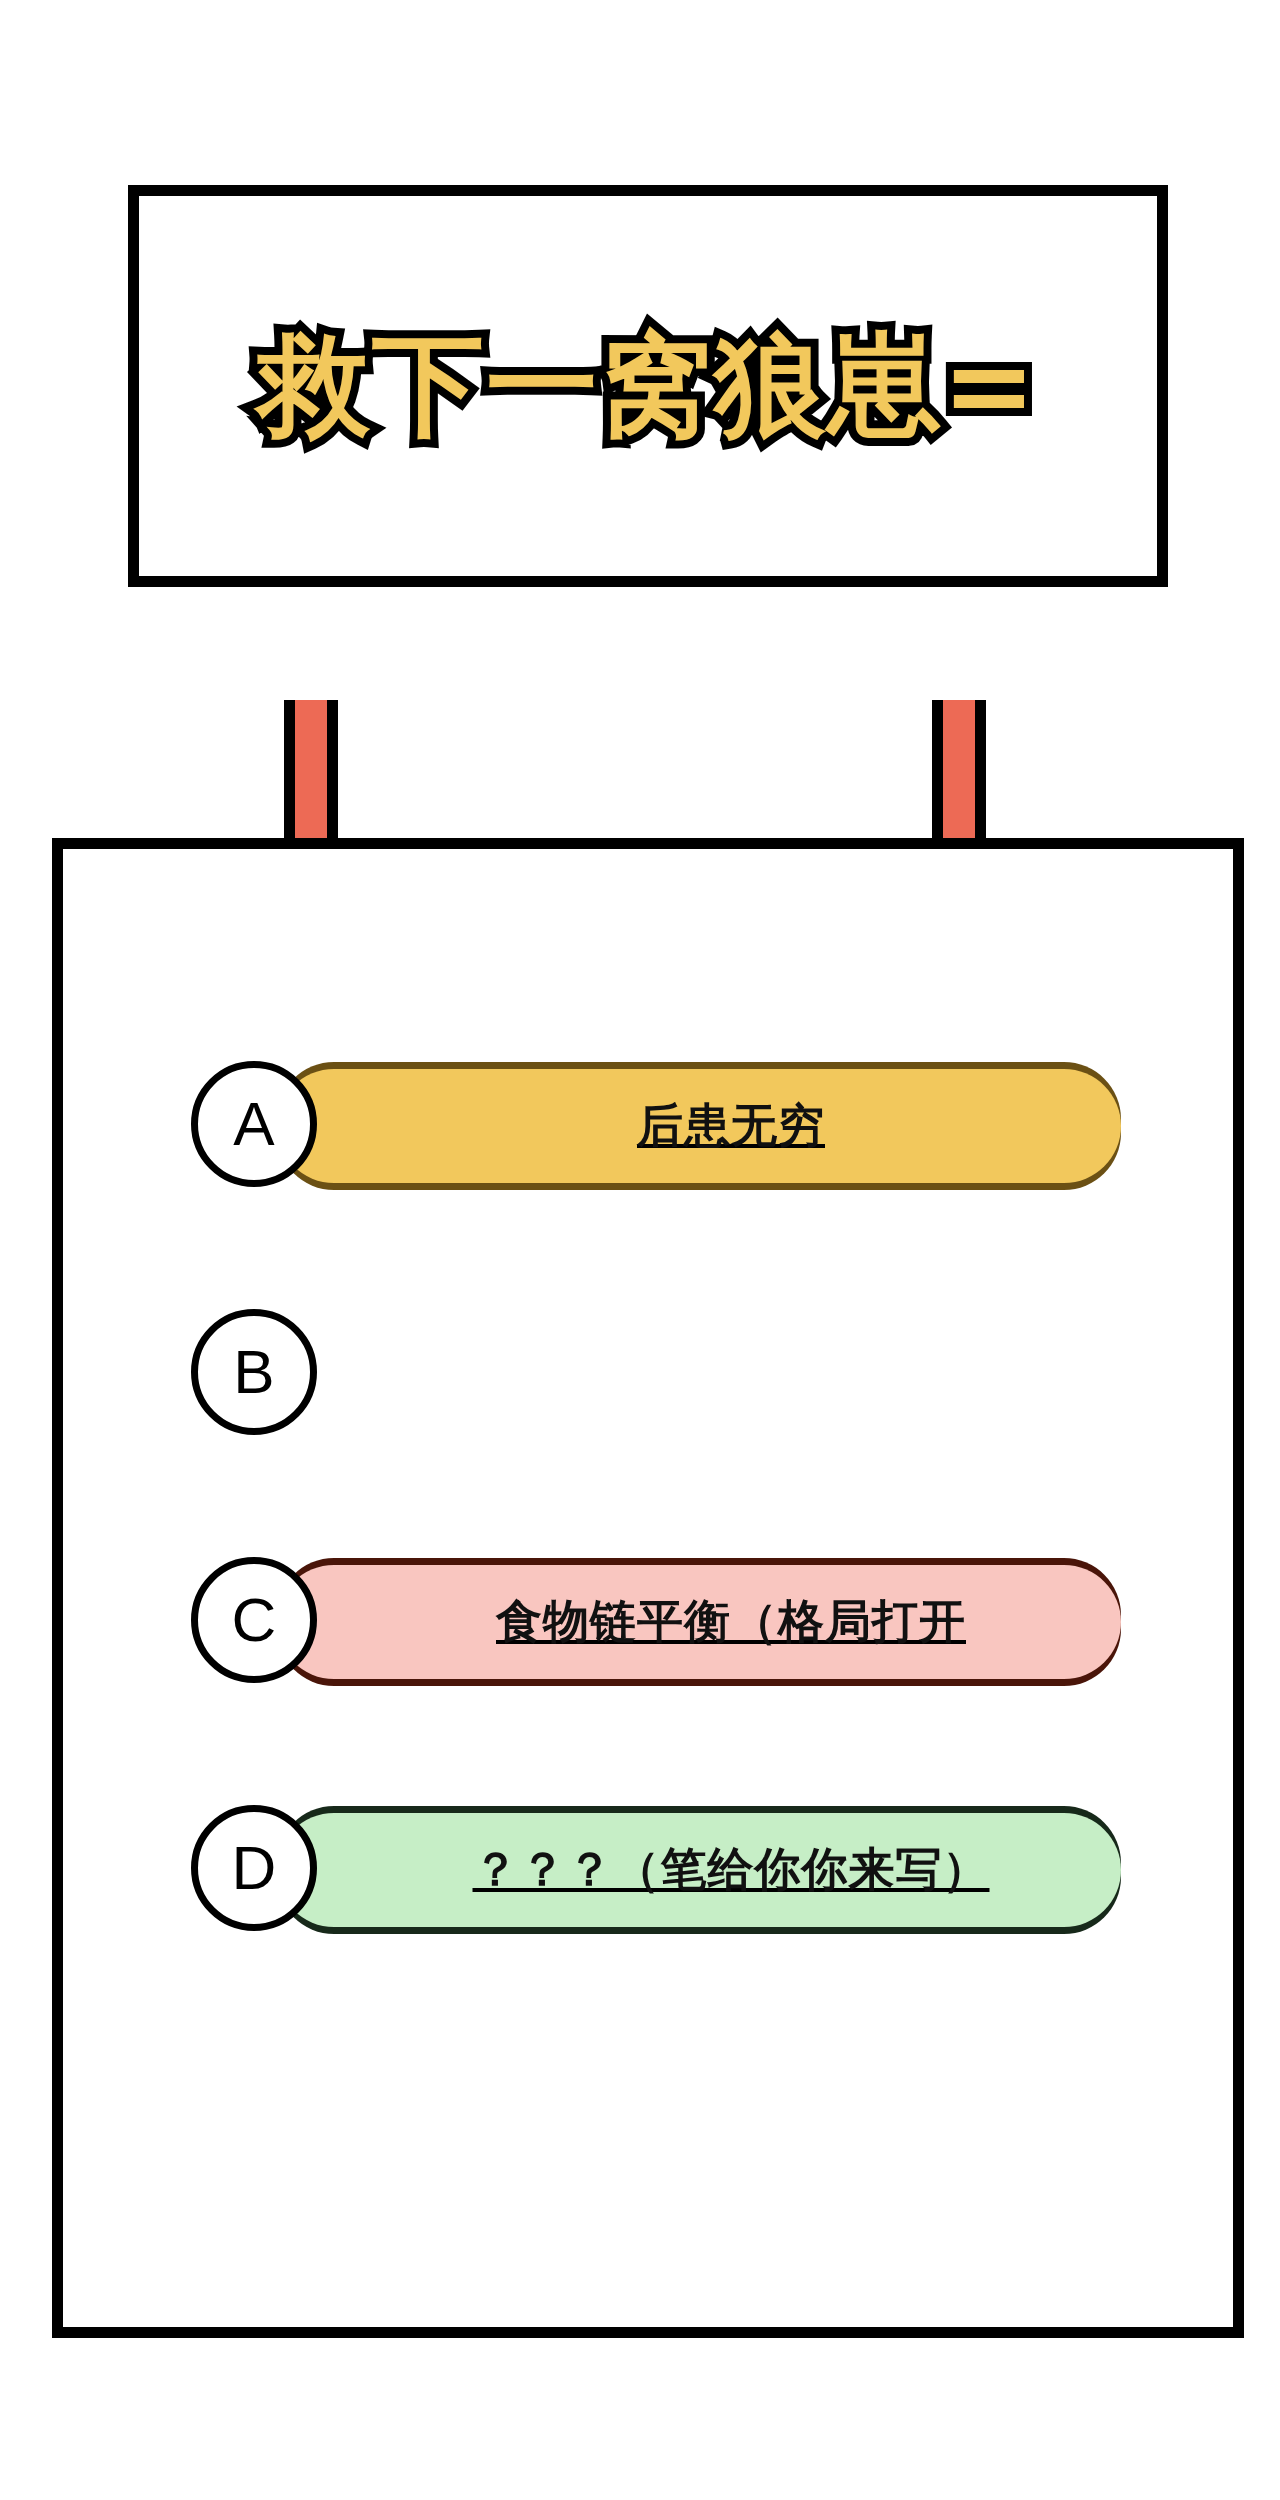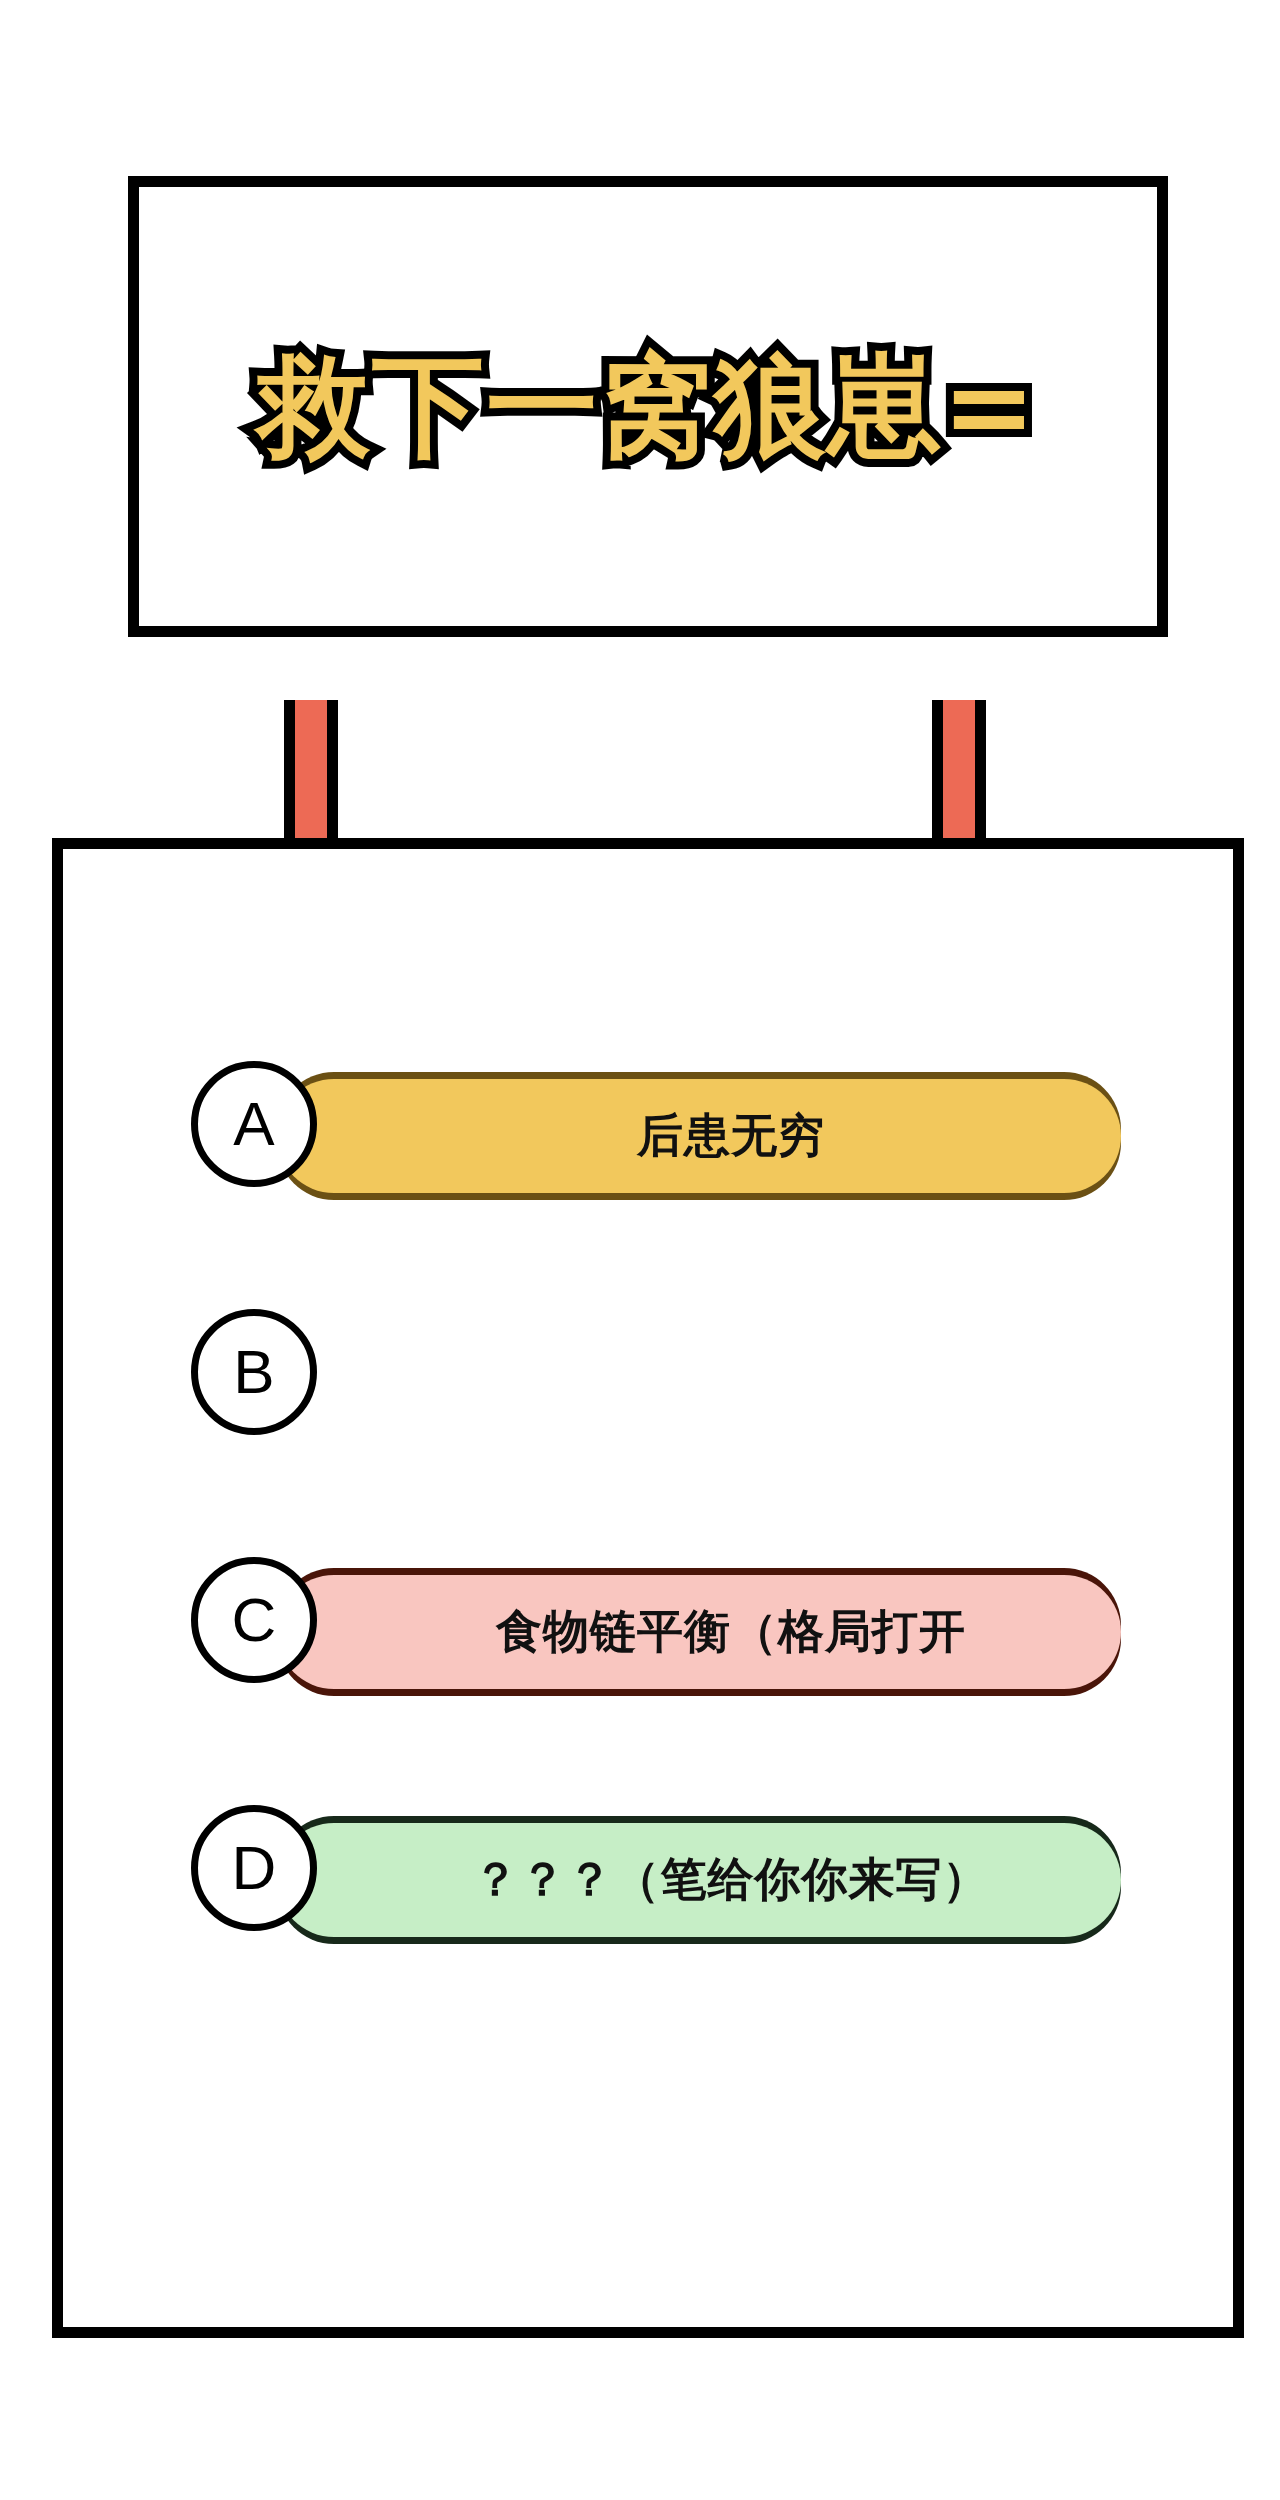--- a/index.html
+++ b/index.html
@@ -21,23 +21,23 @@
     top: 0;
     width: 1280px;
     height: 2500px;
     background: #ffffff;
   }
 
   
   .sign-board {
     position: absolute;
     left: 128px;
-    top: 176px;
+    top: 185px;
     width: 1040px;
-    height: 461px;
+    height: 402px;
     background: #ffffff;
     border: 11px solid #000000;
     box-sizing: border-box;
     z-index: 3;
   }
 
   .sign-title {
     position: absolute;
     left: 0;
     right: 0;
@@ -99,30 +99,31 @@
 
   
   .option {
     position: relative;
     height: 126px;
   }
 
   .option-bar {
     position: absolute;
     left: 86px;
-    top: 18px;
+    top: 8px;
     right: 0;
     height: 114px;
     border-radius: 57px;
     box-sizing: border-box;
     display: flex;
     align-items: center;
     justify-content: center;
     padding-left: 90px;
     padding-right: 26px;
+    text-decoration: underline;
   }
 
   .option-label-text {
     font-family: "DejaVu Sans", "Liberation Sans", sans-serif;
     font-size: 46px;
     font-weight: 700;
     color: #111111;
     letter-spacing: 1px;
     white-space: nowrap;
   }

